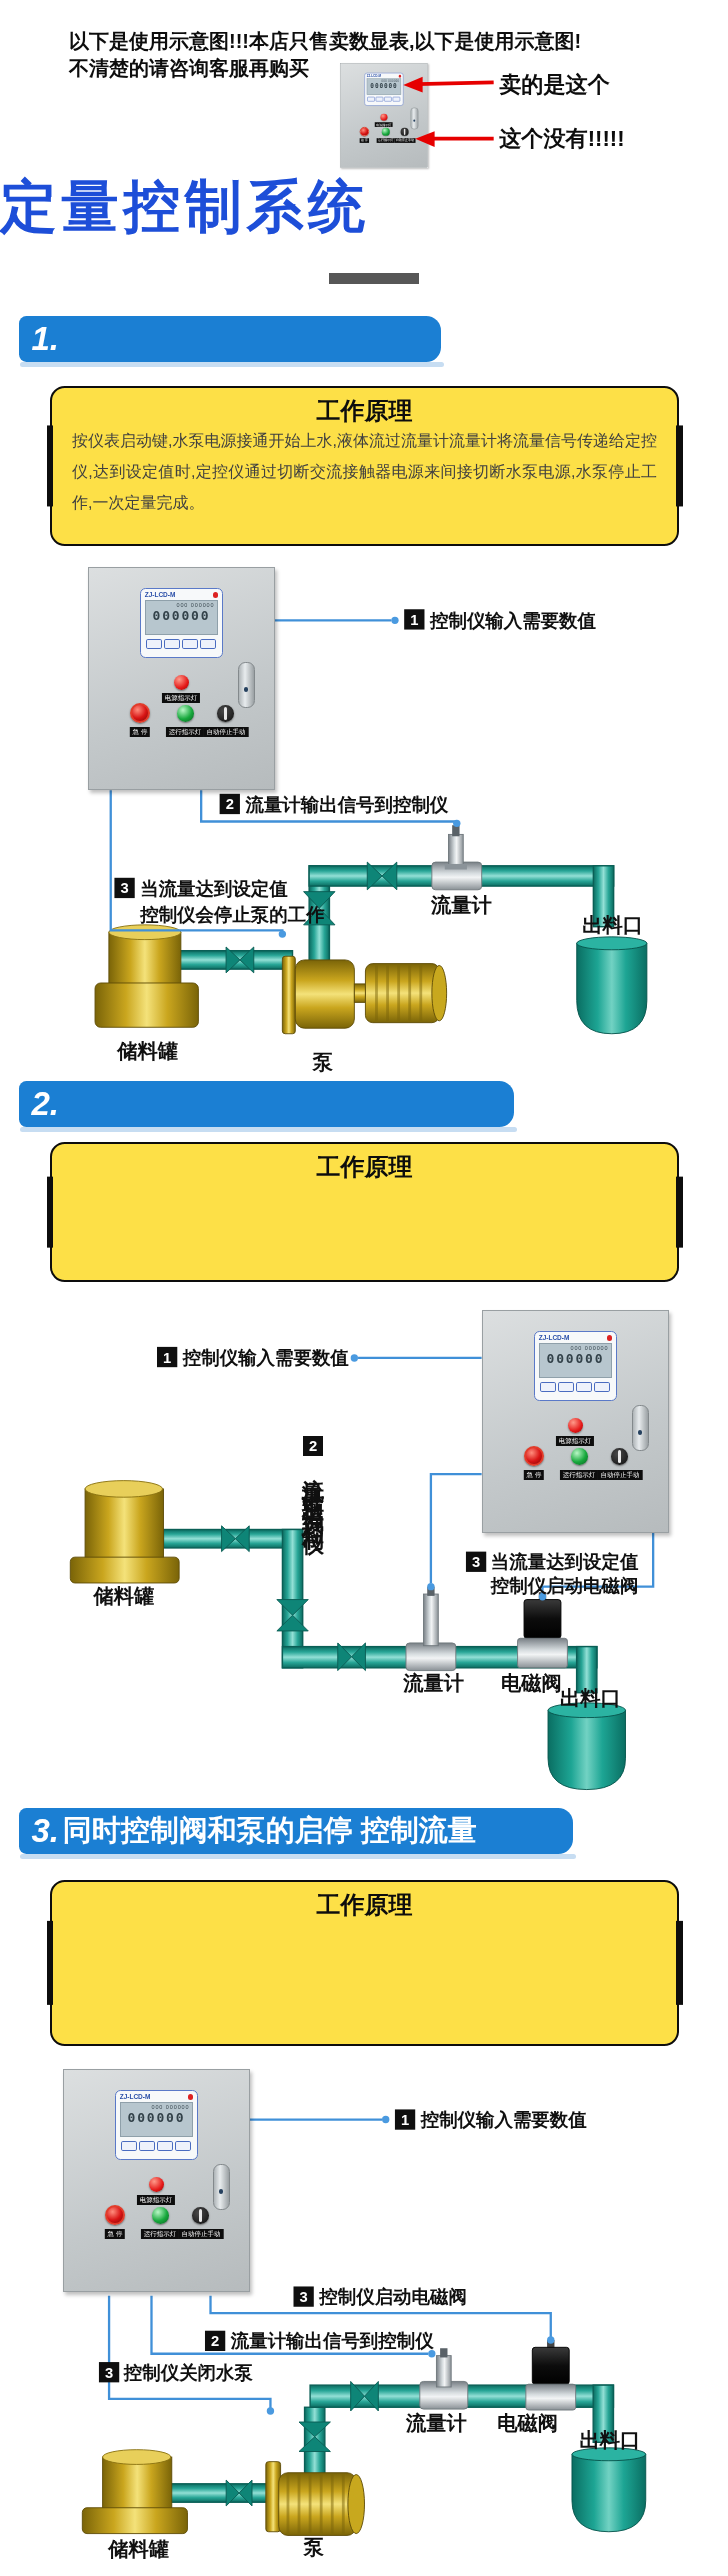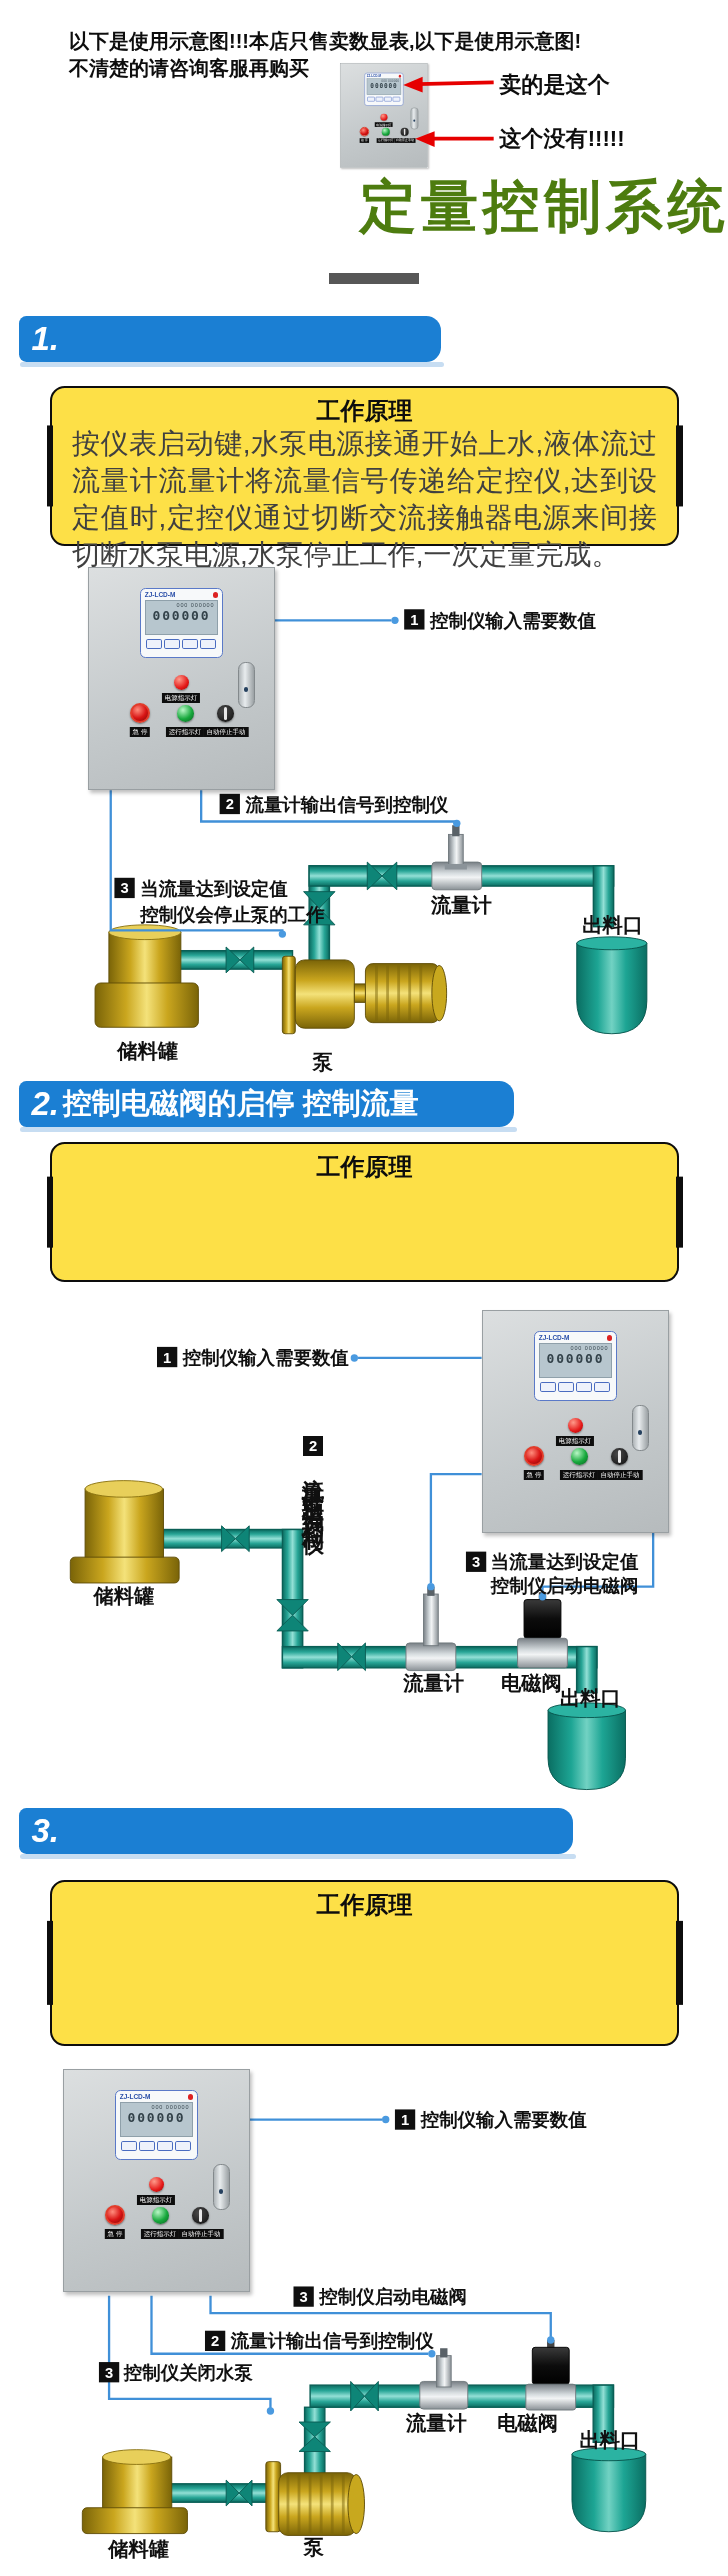--- a/index.html
+++ b/index.html
@@ -5,37 +5,37 @@
   html,body{margin:0;padding:0;background:#fff;}
   body{font-family:"Liberation Sans", sans-serif;}
   .page{position:relative;width:729px;height:2576px;background:#ffffff;overflow:hidden;color:#111;}
   .abs{position:absolute;}
 
   
   .notice{position:absolute;left:69px;font-size:20px;font-weight:bold;color:#0d0d0d;white-space:nowrap;}
   .arrow-label{font-size:24px;font-weight:bold;fill:#0d0d0d;}
 
   
-  .main-title{position:absolute;left:0;right:0;top:169px;text-align:right;font-size:57px;font-weight:900;color:#4d7c0f;letter-spacing:4.6px;}
+  .main-title{position:absolute;left:0;right:0;top:169px;text-align:left;font-size:57px;font-weight:900;color:#1d4ed8;letter-spacing:4.6px;}
   .sub-title{position:absolute;left:0;right:0;top:242px;text-align:center;font-size:20px;color:#5c5c5c;letter-spacing:0.9px;}
   .title-bar{position:absolute;left:329px;top:273px;width:90px;height:11px;background:#575757;}
 
   
   .sec-header{position:absolute;left:18.5px;height:46px;background:#1b7fd3;border-radius:7.4px 14.8px 14.8px 7.4px;
     color:#fff;display:flex;align-items:center;padding:0 22px 0 13px;box-sizing:border-box;font-weight:bold;font-size:29px;white-space:nowrap;}
   .sec-header::after{content:'';position:absolute;left:1.8px;right:-3.7px;bottom:-4.6px;height:4.6px;background:#c7ddf2;border-radius:2.8px;}
   .sec-num{font-style:italic;font-size:33px;margin-right:3.7px;}
 
   
   .pbox{position:absolute;left:50px;width:629px;box-sizing:border-box;border:2.8px solid #0d0d0d;border-radius:14.8px;background:#fde047;}
   .pbox::before,.pbox::after{content:'';position:absolute;top:50%;transform:translateY(-50%);width:6.5px;height:52%;background:#0d0d0d;}
   .pbox::before{left:-5.5px;}
   .pbox::after{right:-5.5px;}
   .pbox-title{text-align:center;font-size:24px;font-weight:bold;color:#0d0d0d;margin-top:7.4px;height:29.5px;}
-  .pbox-text{font-size:28px;line-height:37px;color:#404040;padding:0 20px;text-align:justify;}
+  .pbox-text{font-size:16px;line-height:31px;color:#404040;padding:0 20px;text-align:justify;}
 
   
   .panel-slot{position:absolute;width:185px;height:221px;transform-origin:top left;}
   .cpanel{position:relative;width:185px;height:221px;background:linear-gradient(160deg,#dcdfe0,#c3c8ca 60%,#b6bbbd);border:0.9px solid #999fa2;box-shadow:1.8px 2.8px 3.7px rgba(0,0,0,.25);}
   .meter{position:absolute;left:51px;top:20px;width:83px;height:70px;background:#f7f9fa;border:1.8px solid #5a79c8;border-radius:5.5px;box-sizing:border-box;padding:1.8px 3.7px;}
   .meter-top{display:flex;justify-content:space-between;align-items:center;height:8.3px;}
   .meter-brand{font-size:6.5px;font-weight:bold;color:#2a4fa8;}
   .logo-dot{width:5.5px;height:5.5px;border-radius:50%;background:#d22;}
   .lcd{height:35px;background:#b7c6ce;border:0.9px solid #8fa0aa;margin-top:0.9px;padding:0.9px 2.8px;box-sizing:border-box;}
   .lcd-top{font-size:5.5px;color:#3c4a52;letter-spacing:0.9px;text-align:right;}
@@ -286,21 +286,20 @@
     <div class="btn-green"></div>
     <div class="btn-sel"></div>
     <div class="plate" style="left:51px;top:159px;">急 停</div>
     <div class="plate" style="left:96px;top:159px;">运行指示灯</div>
     <div class="plate" style="left:137px;top:159px;">自动停止手动</div>
   </div>
 </div>
 
   <div class="sec-header" style="top:1081px;width:495px;">
     <span class="sec-num">2.</span>
-    <span>控制电磁阀的启停 控制流量</span>
   </div>
   <div class="pbox" style="top:1142px;height:140px;">
     <div class="pbox-title">工作原理</div>
   </div>
 
   <svg class="abs" style="left:0;top:1310px;" width="729" height="498" viewBox="0 0 790 540">
     <g>
       <rect x="177" y="238" width="151" height="20" fill="url(#tealY)" class="pipe"></rect>
       <rect x="306" y="238" width="22" height="150" fill="url(#tealX)" class="pipe"></rect>
       <rect x="306" y="365" width="341" height="23" fill="url(#tealY)" class="pipe"></rect>
@@ -384,20 +383,21 @@
     <div class="plate" style="left:137px;top:159px;">自动停止手动</div>
   </div>
 </div>
   <div class="v-callout">
     <div class="co-num">2</div>
     <div class="v-text">流量计输出信号到控制仪</div>
   </div>
 
   <div class="sec-header" style="top:1808px;width:554px;">
     <span class="sec-num">3.</span>
+    <span>同时控制阀和泵的启停 控制流量</span>
   </div>
   <div class="pbox" style="top:1880px;height:166px;">
     <div class="pbox-title">工作原理</div>
   </div>
 
   <svg class="abs" style="left:0;top:2067px;" width="729" height="509" viewBox="0 0 790 552">
     <g>
       <rect x="182" y="452" width="110" height="20" fill="url(#tealY)" class="pipe"></rect>
       <rect x="330" y="369" width="22" height="76" fill="url(#tealX)" class="pipe"></rect>
       <rect x="336" y="345" width="329" height="24" fill="url(#tealY)" class="pipe"></rect>

